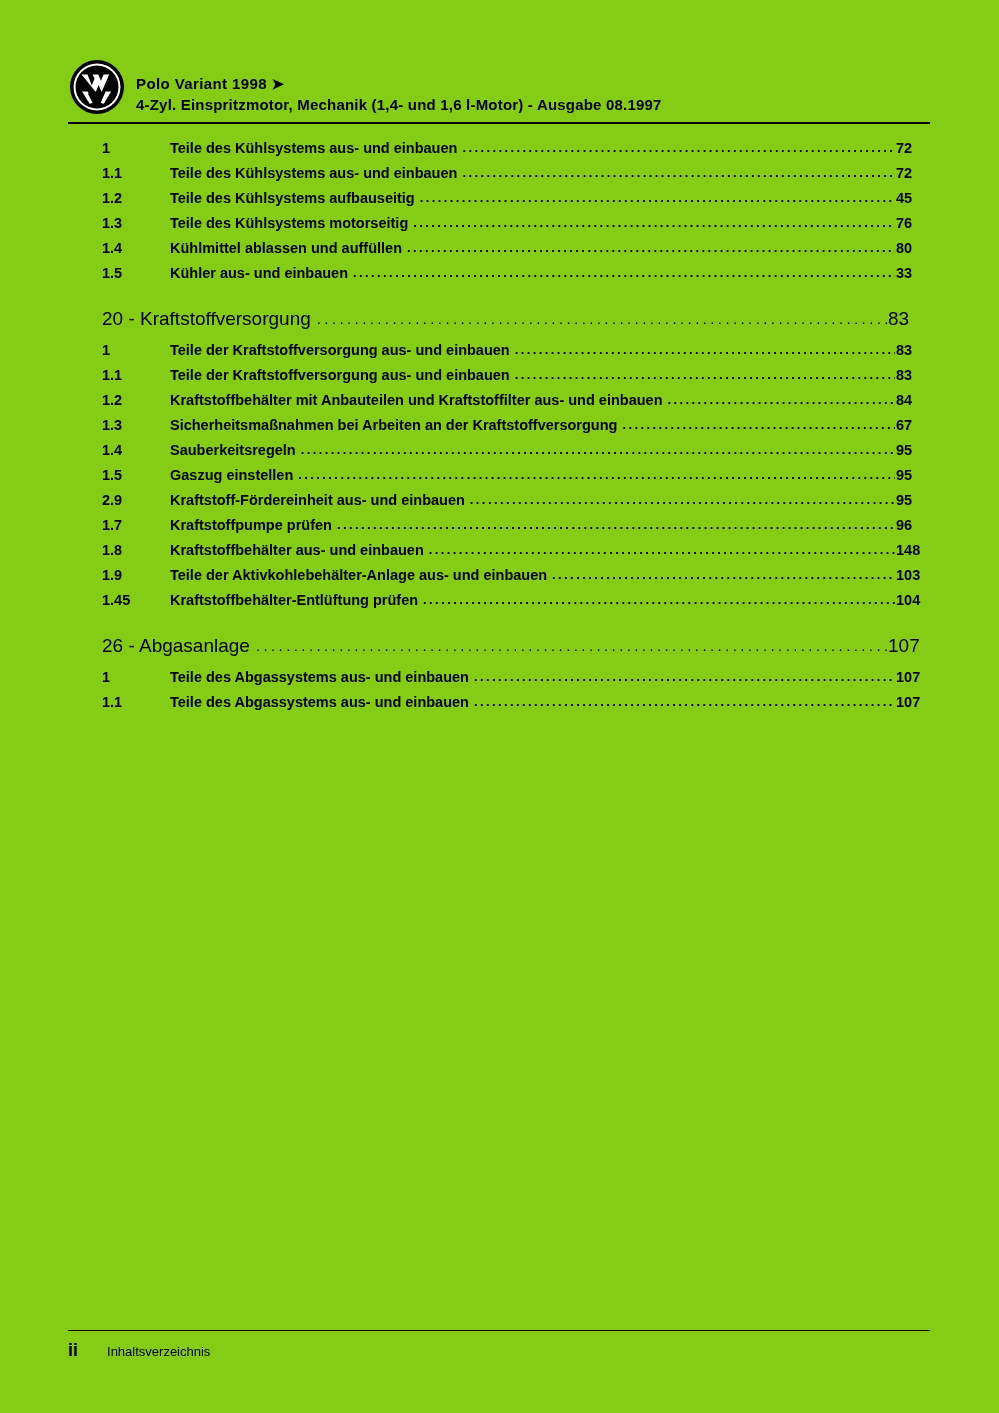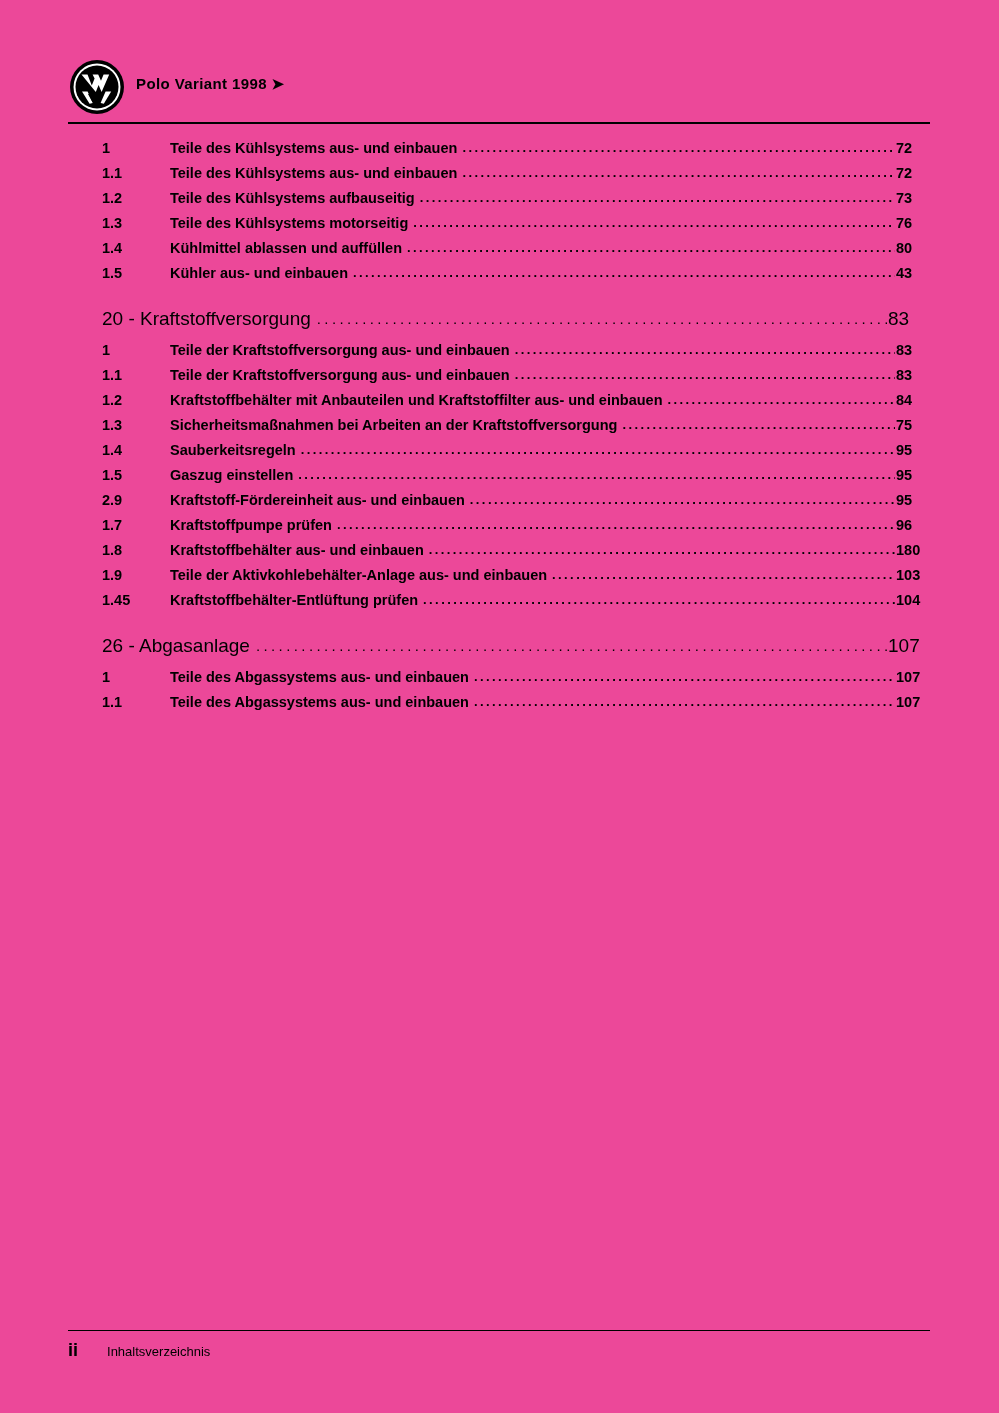--- a/index.html
+++ b/index.html
@@ -13,21 +13,21 @@
     font-family: "Liberation Sans", sans-serif;
     color: #000000;
     position: relative;
     overflow: hidden;
   }
   .page {
     position: absolute;
     left: 0; top: 0;
     width: 999px;
     height: 1413px;
-    background: #ec4899;
+    background: #84cc16;
   }
 
   
   .header {
     position: absolute;
     left: 68px;
     top: 58px;
     width: 862px;
     height: 62px;
   }
@@ -191,20 +191,21 @@
           <polygon points="14.0,33.5 19.6,33.5 24.8,45.0 21.6,45.8"></polygon>
           <polygon points="43.2,33.5 37.6,33.5 32.6,45.0 35.8,45.8"></polygon>
         </g>
         <g fill="#000">
           <polygon points="20.0,36.0 24.4,36.0 27.0,41.5 24.6,44.6"></polygon>
         </g>
       </svg>
     </div>
     <div class="header-text">
       <div class="header-line1">Polo Variant 1998 ➤</div>
+      <div class="header-line2">4-Zyl. Einspritzmotor, Mechanik (1,4- und 1,6 l-Motor) - Ausgabe 08.1997</div>
     </div>
   </div>
   <div class="header-rule"></div>
 
   <div class="toc" id="toc">
       <div class="row lvl1">
         <span class="num">1</span>
         <span class="title">Teile des Kühlsystems aus- und einbauen</span>
         <span class="leader">...............................................................................................................................................................</span>
         <span class="page-no">72</span>
@@ -212,39 +213,39 @@
       <div class="row lvl2">
         <span class="num">1.1</span>
         <span class="title">Teile des Kühlsystems aus- und einbauen</span>
         <span class="leader">...............................................................................................................................................................</span>
         <span class="page-no">72</span>
       </div>
       <div class="row lvl2">
         <span class="num">1.2</span>
         <span class="title">Teile des Kühlsystems aufbauseitig</span>
         <span class="leader">...............................................................................................................................................................</span>
-        <span class="page-no">73</span>
+        <span class="page-no">45</span>
       </div>
       <div class="row lvl2">
         <span class="num">1.3</span>
         <span class="title">Teile des Kühlsystems motorseitig</span>
         <span class="leader">...............................................................................................................................................................</span>
         <span class="page-no">76</span>
       </div>
       <div class="row lvl2">
         <span class="num">1.4</span>
         <span class="title">Kühlmittel ablassen und auffüllen</span>
         <span class="leader">...............................................................................................................................................................</span>
         <span class="page-no">80</span>
       </div>
       <div class="row lvl2">
         <span class="num">1.5</span>
         <span class="title">Kühler aus- und einbauen</span>
         <span class="leader">...............................................................................................................................................................</span>
-        <span class="page-no">43</span>
+        <span class="page-no">33</span>
       </div>
       <div class="row chapter">
         <span class="num"></span>
         <span class="title">20 - Kraftstoffversorgung</span>
         <span class="leader">...............................................................................................................................................................</span>
         <span class="page-no">83</span>
       </div>
       <div class="row lvl1">
         <span class="num">1</span>
         <span class="title">Teile der Kraftstoffversorgung aus- und einbauen</span>
@@ -260,21 +261,21 @@
       <div class="row lvl2">
         <span class="num">1.2</span>
         <span class="title">Kraftstoffbehälter mit Anbauteilen und Kraftstoffilter aus- und einbauen</span>
         <span class="leader">...............................................................................................................................................................</span>
         <span class="page-no">84</span>
       </div>
       <div class="row lvl2">
         <span class="num">1.3</span>
         <span class="title">Sicherheitsmaßnahmen bei Arbeiten an der Kraftstoffversorgung</span>
         <span class="leader">...............................................................................................................................................................</span>
-        <span class="page-no">75</span>
+        <span class="page-no">67</span>
       </div>
       <div class="row lvl2">
         <span class="num">1.4</span>
         <span class="title">Sauberkeitsregeln</span>
         <span class="leader">...............................................................................................................................................................</span>
         <span class="page-no">95</span>
       </div>
       <div class="row lvl2">
         <span class="num">1.5</span>
         <span class="title">Gaszug einstellen</span>
@@ -290,21 +291,21 @@
       <div class="row lvl2">
         <span class="num">1.7</span>
         <span class="title">Kraftstoffpumpe prüfen</span>
         <span class="leader">...............................................................................................................................................................</span>
         <span class="page-no">96</span>
       </div>
       <div class="row lvl2">
         <span class="num">1.8</span>
         <span class="title">Kraftstoffbehälter aus- und einbauen</span>
         <span class="leader">...............................................................................................................................................................</span>
-        <span class="page-no">180</span>
+        <span class="page-no">148</span>
       </div>
       <div class="row lvl2">
         <span class="num">1.9</span>
         <span class="title">Teile der Aktivkohlebehälter-Anlage aus- und einbauen</span>
         <span class="leader">...............................................................................................................................................................</span>
         <span class="page-no">103</span>
       </div>
       <div class="row lvl2">
         <span class="num">1.45</span>
         <span class="title">Kraftstoffbehälter-Entlüftung prüfen</span>

